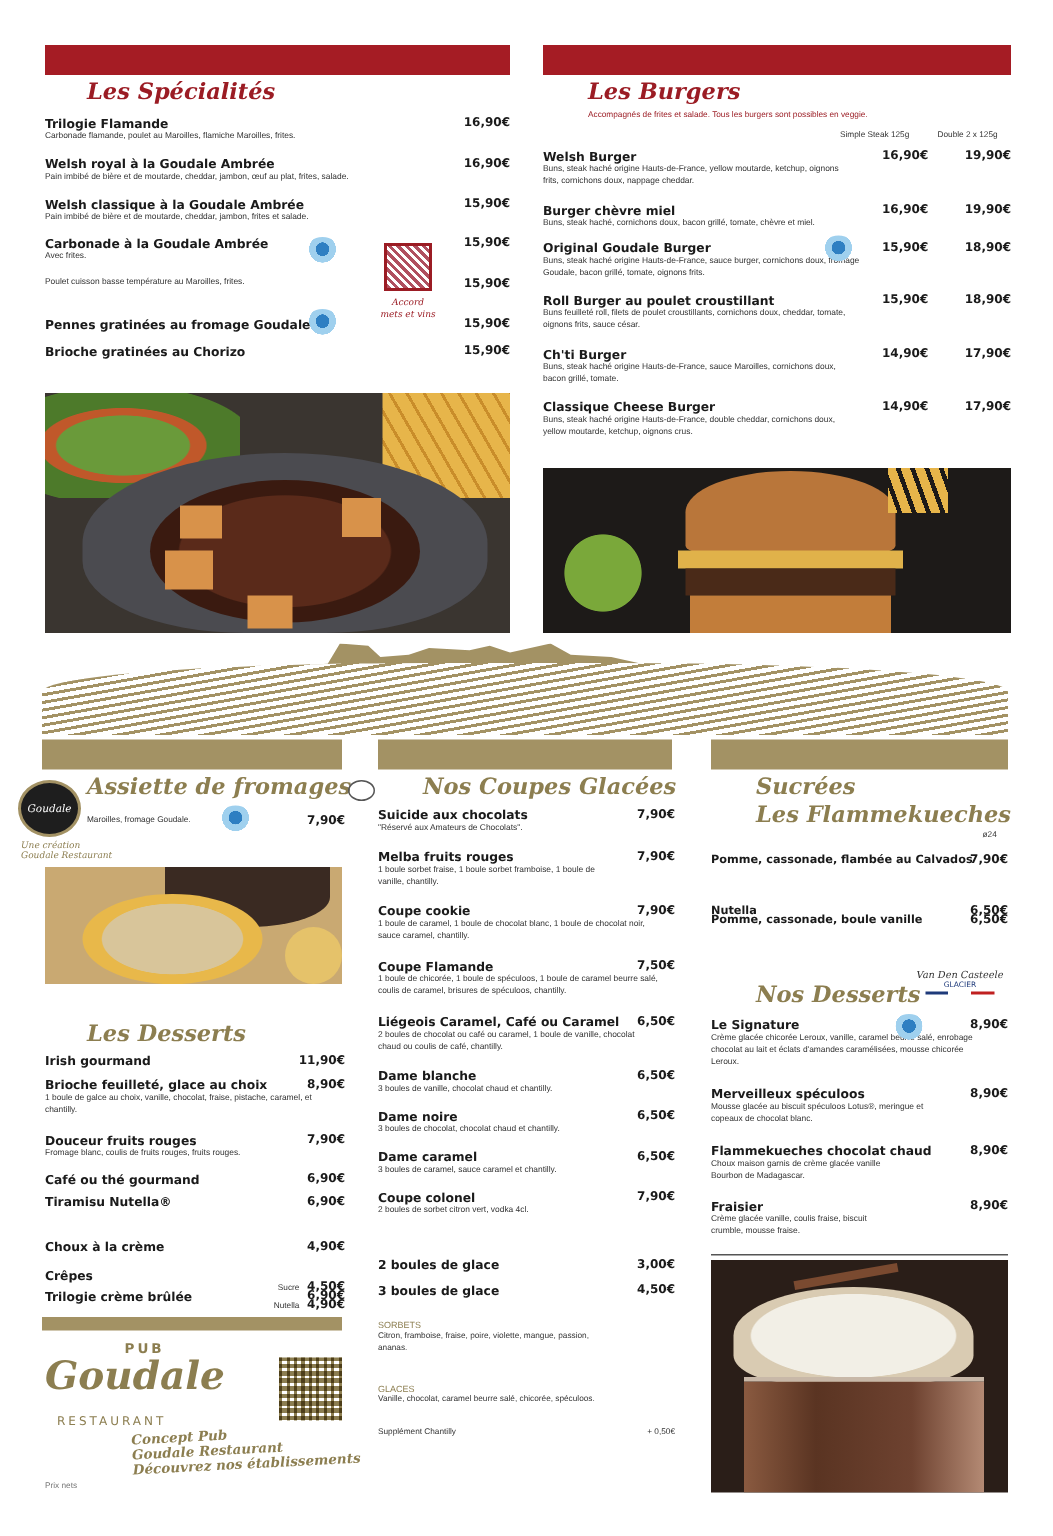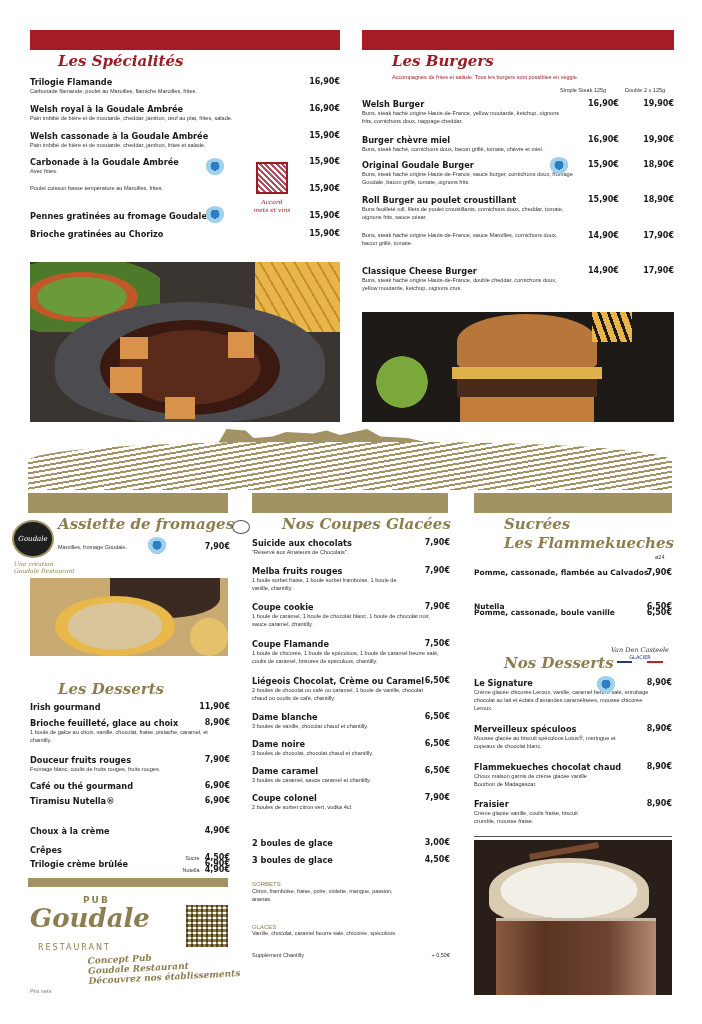--- a/index.html
+++ b/index.html
@@ -35,21 +35,21 @@
   <div class="iname">Trilogie Flamande</div>
   <div class="idesc">Carbonade flamande, poulet au Maroilles, flamiche Maroilles, frites.</div>
   <div class="price" style="right:0;top:0;">16,90€</div>
 </div>
 <div class="item" style="left:30px;top:104px;width:310px;">
   <div class="iname">Welsh royal à la Goudale Ambrée</div>
   <div class="idesc">Pain imbibé de bière et de moutarde, cheddar, jambon, œuf au plat, frites, salade.</div>
   <div class="price" style="right:0;top:0;">16,90€</div>
 </div>
 <div class="item" style="left:30px;top:131px;width:310px;">
-  <div class="iname">Welsh cassonade à la Goudale Ambrée</div>
+  <div class="iname">Welsh classique à la Goudale Ambrée</div>
   <div class="idesc">Pain imbibé de bière et de moutarde, cheddar, jambon, frites et salade.</div>
   <div class="price" style="right:0;top:0;">15,90€</div>
 </div>
 <div class="item" style="left:30px;top:157px;width:310px;">
   <div class="iname">Carbonade à la Goudale Ambrée</div>
   <div class="idesc">Avec frites.</div>
   <div class="price" style="right:0;top:0;">15,90€</div>
 </div>
 <div class="item" style="left:30px;top:184px;width:310px;">
   <div class="idesc">Poulet cuisson basse température au Maroilles, frites.</div>
@@ -108,20 +108,21 @@
   <div class="price" style="right:0;top:0;">18,90€</div>
 </div>
 <div class="badge" style="left:548px;top:157px;"></div>
 <div class="item" style="left:362px;top:195px;width:312px;">
   <div class="iname">Roll Burger au poulet croustillant</div>
   <div class="idesc" style="width:210px;">Buns feuilleté roll, filets de poulet croustillants, cornichons doux, cheddar, tomate, oignons frits, sauce césar.</div>
   <div class="price" style="left:226px;top:0;">15,90€</div>
   <div class="price" style="right:0;top:0;">18,90€</div>
 </div>
 <div class="item" style="left:362px;top:231px;width:312px;">
+  <div class="iname">Ch'ti Burger</div>
   <div class="idesc" style="width:200px;">Buns, steak haché origine Hauts-de-France, sauce Maroilles, cornichons doux, bacon grillé, tomate.</div>
   <div class="price" style="left:226px;top:0;">14,90€</div>
   <div class="price" style="right:0;top:0;">17,90€</div>
 </div>
 <div class="item" style="left:362px;top:266px;width:312px;">
   <div class="iname">Classique Cheese Burger</div>
   <div class="idesc" style="width:200px;">Buns, steak haché origine Hauts-de-France, double cheddar, cornichons doux, yellow moutarde, ketchup, oignons crus.</div>
   <div class="price" style="left:226px;top:0;">14,90€</div>
   <div class="price" style="right:0;top:0;">17,90€</div>
 </div>
@@ -235,21 +236,21 @@
   <div class="iname">Coupe cookie</div>
   <div class="idesc" style="width:180px;">1 boule de caramel, 1 boule de chocolat blanc, 1 boule de chocolat noir, sauce caramel, chantilly.</div>
   <div class="price" style="right:0;top:0;">7,90€</div>
 </div>
 <div class="item" style="left:252px;top:639px;width:198px;">
   <div class="iname">Coupe Flamande</div>
   <div class="idesc" style="width:190px;">1 boule de chicorée, 1 boule de spéculoos, 1 boule de caramel beurre salé, coulis de caramel, brisures de spéculoos, chantilly.</div>
   <div class="price" style="right:0;top:0;">7,50€</div>
 </div>
 <div class="item" style="left:252px;top:676px;width:198px;">
-  <div class="iname">Liégeois Chocolat, Crème ou Caramel</div>
+  <div class="iname">Liégeois Caramel, Café ou Caramel</div>
   <div class="idesc" style="width:185px;">2 boules de chocolat ou café ou caramel, 1 boule de vanille, chocolat chaud ou coulis de café, chantilly.</div>
   <div class="price" style="right:0;top:0;">6,50€</div>
 </div>
 <div class="item" style="left:252px;top:712px;width:198px;">
   <div class="iname">Dame blanche</div>
   <div class="idesc">3 boules de vanille, chocolat chaud et chantilly.</div>
   <div class="price" style="right:0;top:0;">6,50€</div>
 </div>
 <div class="item" style="left:252px;top:739px;width:198px;">
   <div class="iname">Dame noire</div>

